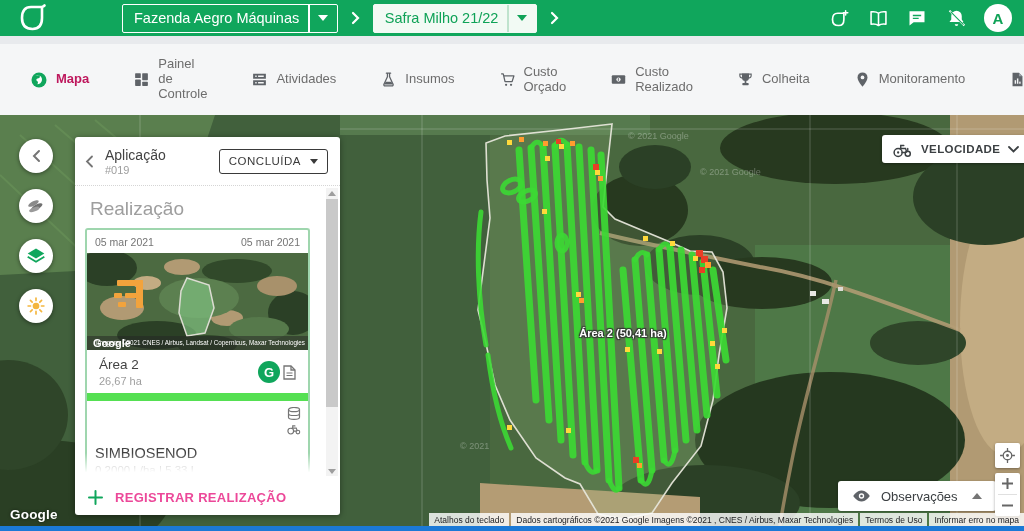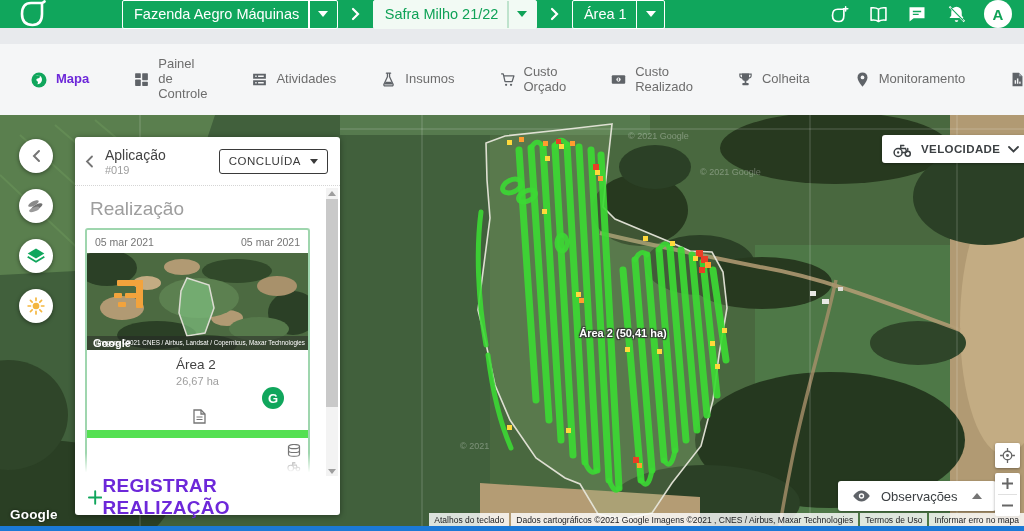--- a/index.html
+++ b/index.html
@@ -2,21 +2,21 @@
 <html><head>
 <meta charset="utf-8">
 <style>
   html,body{margin:0;padding:0;background:#e8eaed;}
   body{width:1024px;height:531px;overflow:hidden;position:relative;
        font-family:"Liberation Sans","DejaVu Sans",sans-serif;
        -webkit-font-smoothing:antialiased;}
   .app{position:absolute;inset:0;}
 
   
-  .topbar{position:absolute;left:0;top:0;width:1024px;height:28px;background:#10a65c;
+  .topbar{position:absolute;left:0;top:0;width:1024px;height:36px;background:#10a65c;
           display:flex;align-items:center;}
   .logo-wrap{width:66px;display:flex;justify-content:center;}
   .crumb{display:flex;align-items:stretch;height:27px;border:1.5px solid #fff;
          border-radius:2px;color:#fff;font-size:14.5px;}
   .crumb .lbl{display:flex;align-items:center;padding:0 9px 0 11px;white-space:nowrap;}
   .crumb .sep{width:1.5px;background:#fff;}
   .crumb .caret-cell{width:27px;display:flex;align-items:center;justify-content:center;}
   .tri-down{width:0;height:0;border-left:5px solid transparent;border-right:5px solid transparent;
             border-top:6px solid #fff;}
   .crumb.season{background:#f2faf4;border-color:#f2faf4;color:#0fa257;}
@@ -27,21 +27,21 @@
   .top-icon{width:22px;height:22px;display:flex;align-items:center;justify-content:center;cursor:pointer;}
   .avatar{width:28px;height:28px;border-radius:50%;background:#fff;color:#0fa257;
           font-weight:bold;font-size:15px;display:flex;align-items:center;justify-content:center;}
 
   
   .nav{position:absolute;left:0;top:44px;width:1024px;height:71px;background:#f5f6f7;
        display:flex;align-items:center;padding:0 0 0 30px;box-sizing:border-box;gap:0;}
   .tab{display:flex;align-items:center;gap:8px;color:#6d6d6d;font-size:13px;cursor:pointer;
        margin-right:44px;line-height:1.15;}
   .tab .ticon{flex:0 0 auto;display:flex;}
-  .tab.active{color:#6d28d9;font-weight:bold;}
+  .tab.active{color:#be185d;font-weight:bold;}
   .tab .wrap2{max-width:64px;}
   .tab .wrap3{max-width:72px;}
 
   
   .map-wrap{position:absolute;left:0;top:115px;width:1024px;height:411px;overflow:hidden;}
   .map-svg{position:absolute;left:0;top:0;}
   .map-label{position:absolute;left:558px;top:212px;width:130px;text-align:center;
              color:#fff;font-size:11px;font-weight:bold;
              text-shadow:-1px -1px 1px #333,1px -1px 1px #333,-1px 1px 1px #333,1px 1px 1px #333;}
   .velocity-btn{position:absolute;left:882px;top:20px;height:28px;background:#fff;border:none;
@@ -82,34 +82,34 @@
   .panel-id{font-size:11px;color:#9e9e9e;margin-top:1px;}
   .status-btn{margin-left:auto;height:25px;border:1.5px solid #3a3a3a;border-radius:3px;background:#fff;
               display:flex;align-items:center;gap:9px;padding:0 9px;font-size:11.5px;letter-spacing:.5px;
               color:#3a3a3a;font-family:inherit;cursor:pointer;}
   .status-btn .tri-down{border-top-color:#3a3a3a;border-left-width:4px;border-right-width:4px;border-top-width:5px;}
   .panel-body{position:relative;height:293px;overflow:hidden;}
   .section-title{font-size:19px;color:#9e9e9e;margin:12px 0 8px 15px;}
   .real-card{margin:0 30px 0 10px;border:2px solid #9fd6ae;border-bottom:none;border-radius:3px 3px 0 0;}
   .dates-row{display:flex;justify-content:space-between;padding:6px 8px 5px;font-size:10.5px;color:#757575;}
   .thumb{position:relative;width:100%;height:97px;display:block;}
-  .area-row{display:flex;align-items:center;padding:7px 24px 6px;flex-direction:column;}
+  .area-row{display:flex;align-items:center;padding:7px 12px 6px;}
   .area-name{font-size:13.5px;color:#424242;}
   .area-size{font-size:11px;color:#9e9e9e;margin-top:3px;}
   .gbadge{margin-left:auto;width:22px;height:22px;border-radius:50%;background:#10a65c;color:#fff;
           font-weight:bold;font-size:13px;display:flex;align-items:center;justify-content:center;}
   .select-bar{height:8px;background:#55e052;}
   .prod-row{display:flex;align-items:flex-start;padding:6px 6px 4px 8px;}
   .prod-name{font-size:14.5px;color:#424242;}
   .prod-dose{font-size:11.5px;color:#9e9e9e;margin-top:3px;}
   .prod-icons{margin-left:auto;display:flex;flex-direction:column;gap:2px;align-items:center;}
   .body-fade{position:absolute;left:0;right:0;bottom:0;height:26px;
              background:linear-gradient(rgba(255,255,255,0),#fff 75%);pointer-events:none;}
   .panel-footer{height:36px;display:flex;align-items:center;padding-left:13px;cursor:pointer;}
-  .register-label{color:#6d28d9;font-size:19px;font-weight:bold;letter-spacing:.3px;margin-left:0;}
+  .register-label{color:#ec4899;font-size:13px;font-weight:bold;letter-spacing:.3px;margin-left:12px;}
   
   .pscroll{position:absolute;right:2px;top:51px;width:12px;height:288px;background:#f3f3f3;}
   .pscroll .arr{height:10px;display:flex;align-items:center;justify-content:center;cursor:pointer;}
   .arr-up{width:0;height:0;border-left:4px solid transparent;border-right:4px solid transparent;
           border-bottom:5px solid #9e9e9e;}
   .arr-dn{width:0;height:0;border-left:4px solid transparent;border-right:4px solid transparent;
           border-top:5px solid #9e9e9e;}
   .pthumb{position:absolute;left:0;top:11px;width:12px;height:208px;background:#c9c9c9;cursor:pointer;}
 
   .bottom-blue{position:absolute;left:0;top:526px;width:1024px;height:5px;background:#1b79d6;}
@@ -143,27 +143,20 @@
       <span class="sep"></span>
       <span class="caret-cell">
           <span class="tri-down"></span>
         </span>
     </div>
     <span class="crumb-chevron">
       <svg width="9" height="14" viewBox="0 0 9 14">
           <polyline points="2,2 7,7 2,12" fill="none" stroke="#fff" stroke-width="2.2" stroke-linecap="round"></polyline>
         </svg>
     </span>
-    <div class="crumb">
-      <span class="lbl">Área 1</span>
-      <span class="sep"></span>
-      <span class="caret-cell">
-          <span class="tri-down"></span>
-        </span>
-    </div>
 
     <div class="top-icons">
       <span class="top-icon">
         <svg width="21" height="21" viewBox="0 0 24 24">
           <path d="M17 6 L10 6 Q4 6 4 13 Q4 20 11 20 Q17 20 17 13 Z" fill="none" stroke="#fff" stroke-width="1.9" stroke-linejoin="round"></path>
           <path d="M19 3 v5 M16.5 5.5 h5" stroke="#fff" stroke-width="1.7" stroke-linecap="round"></path>
         </svg>
       </span>
       <span class="top-icon">
         <svg width="21" height="21" viewBox="0 0 24 24">

